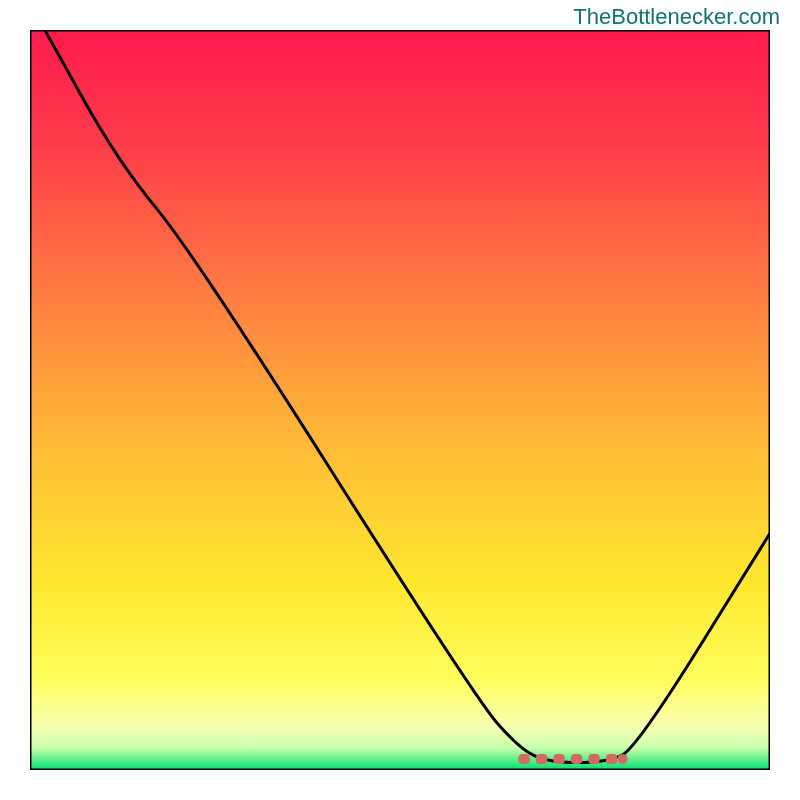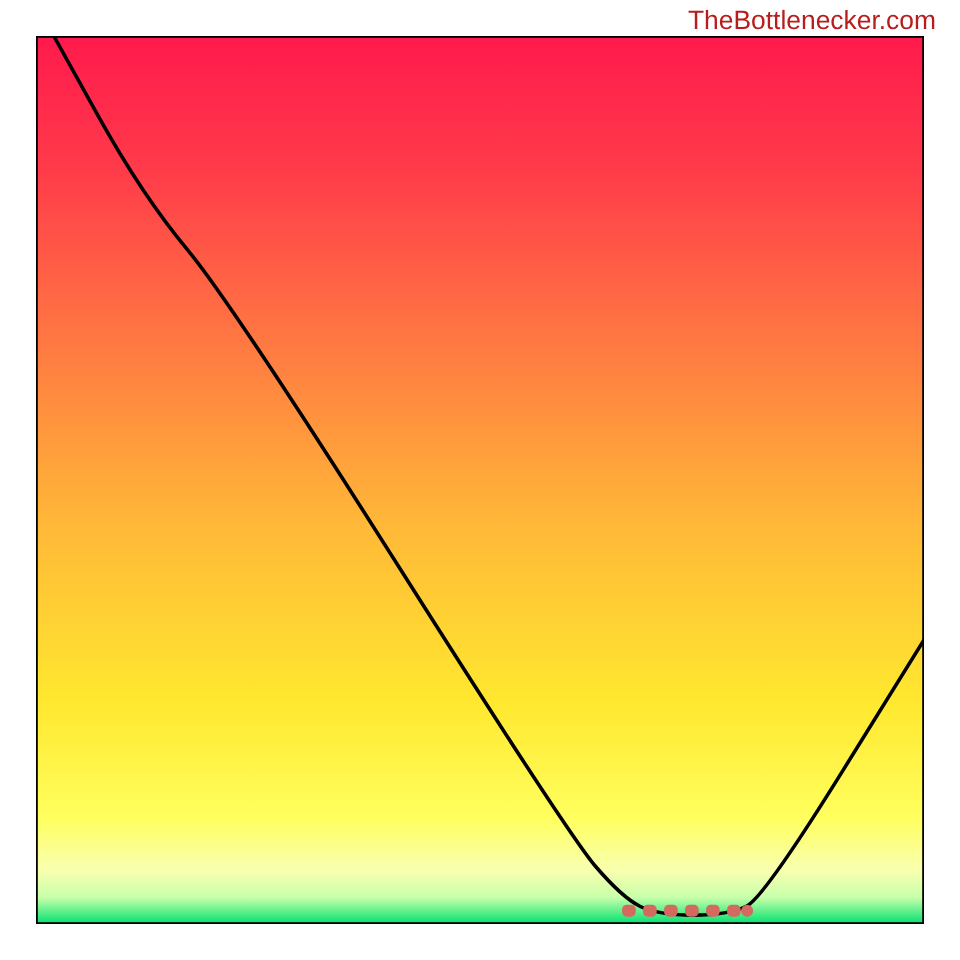--- a/index.html
+++ b/index.html
@@ -8,21 +8,21 @@
     width: 800px;
     height: 800px;
     background: #ffffff;
     font-family: Arial, sans-serif;
     position: relative;
   }
   .watermark {
     position: absolute;
     top: 4px;
     right: 20px;
-    color: #b91c1c;
+    color: #0f766e;
     font-size: 22px;
     font-family: Arial, sans-serif;
   }
   .chart-area {
     position: absolute;
     top: 30px;
     left: 30px;
     width: 740px;
     height: 740px;
   }

